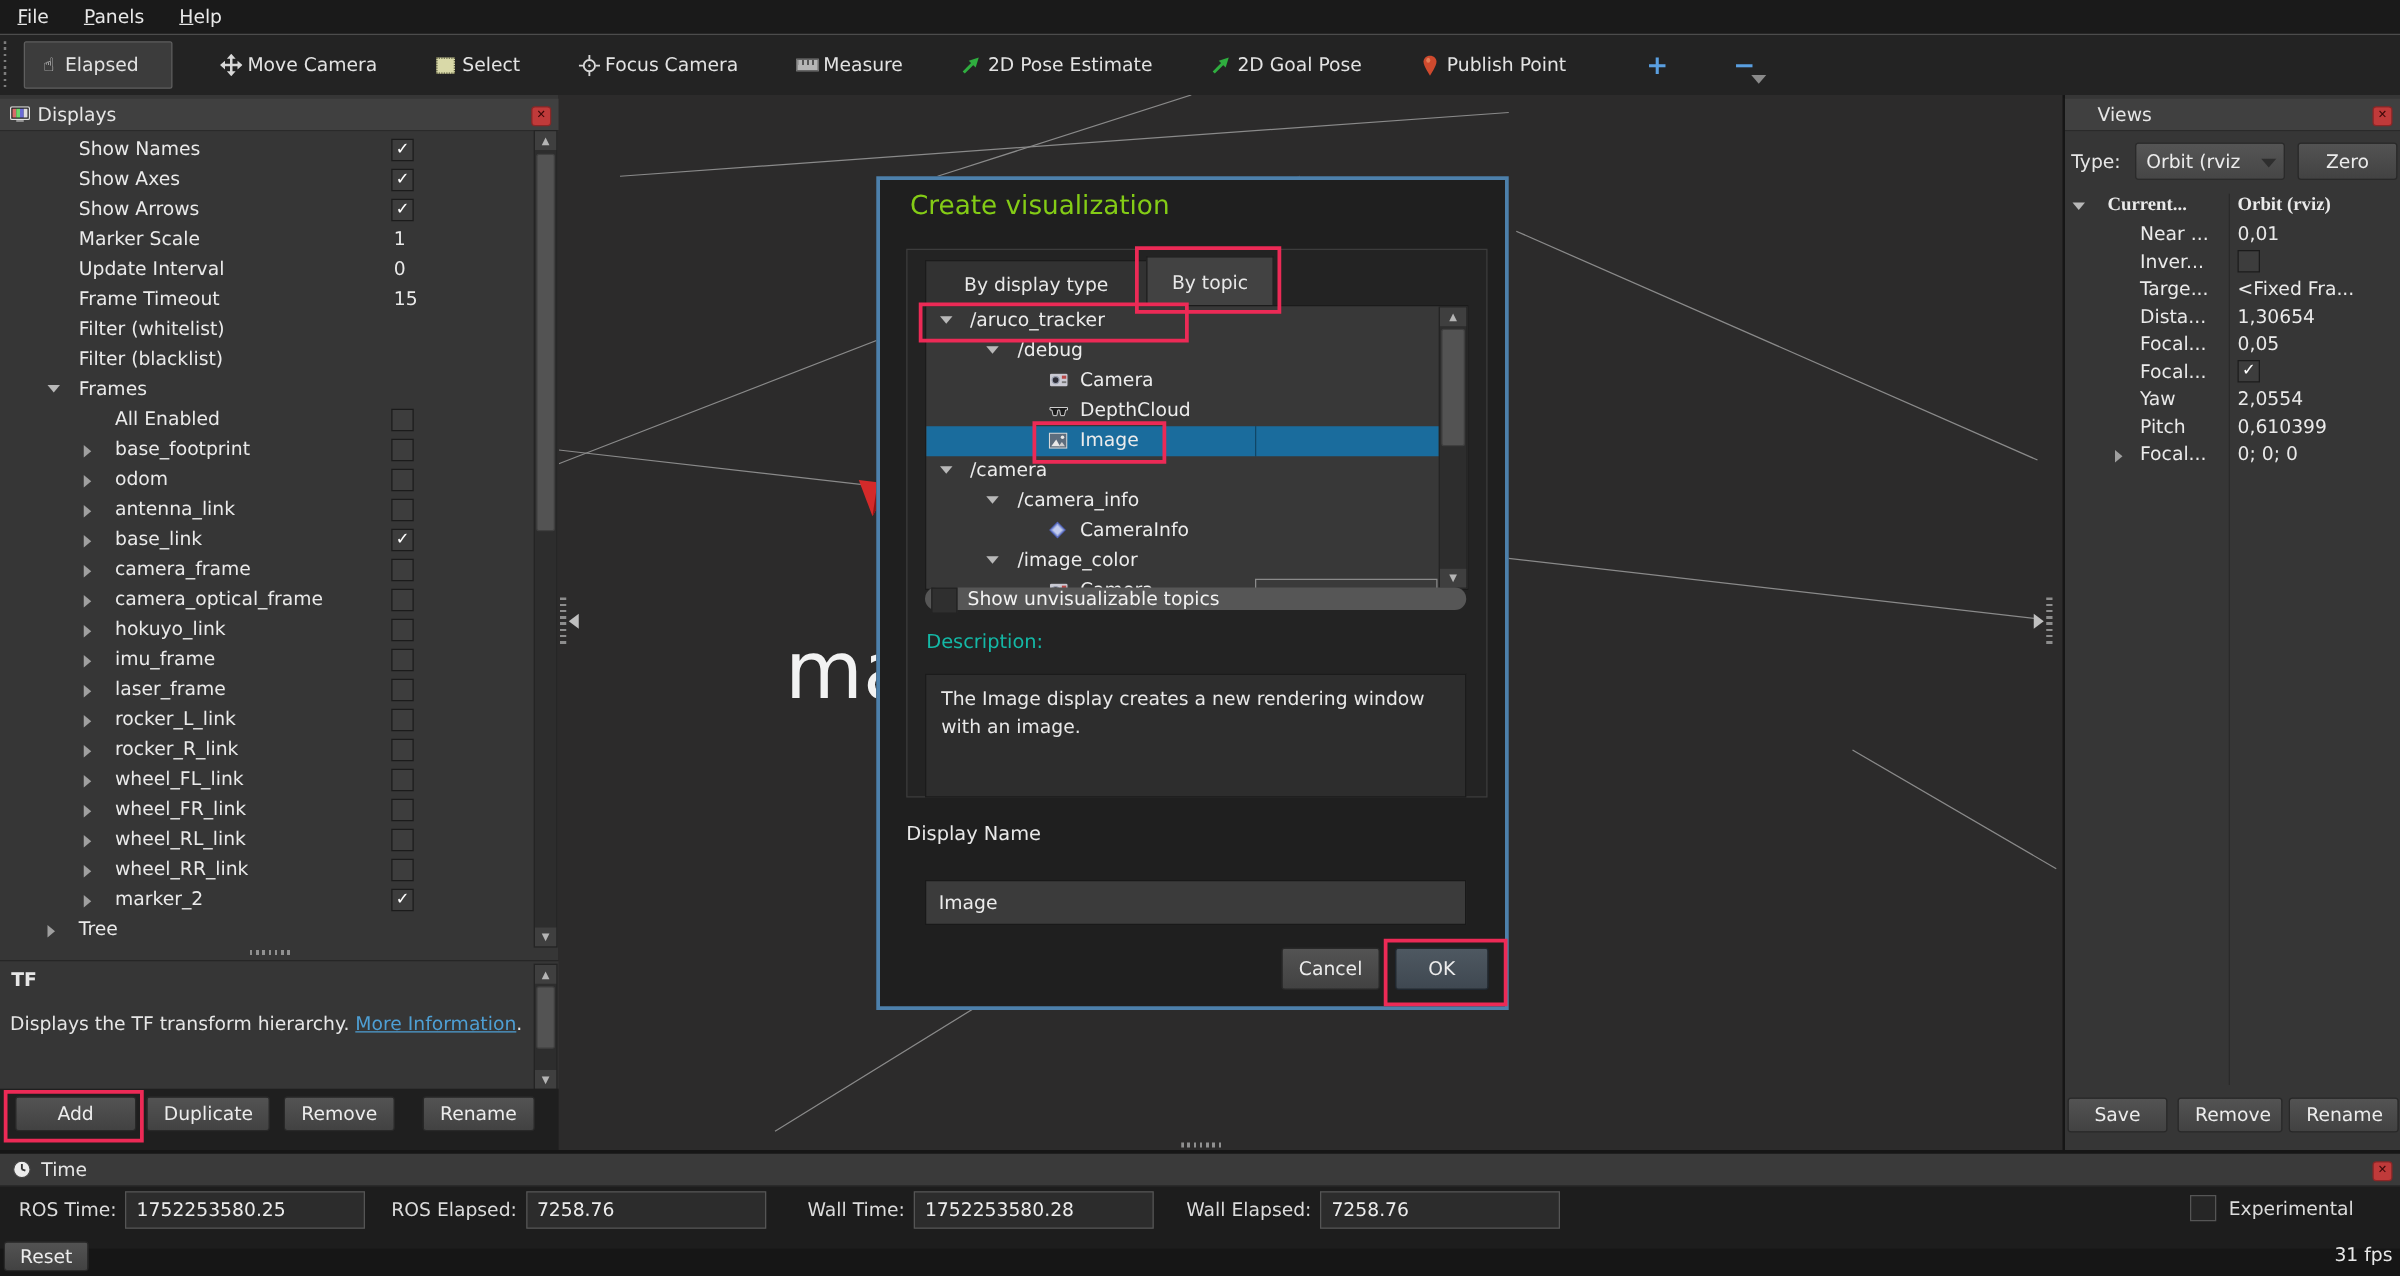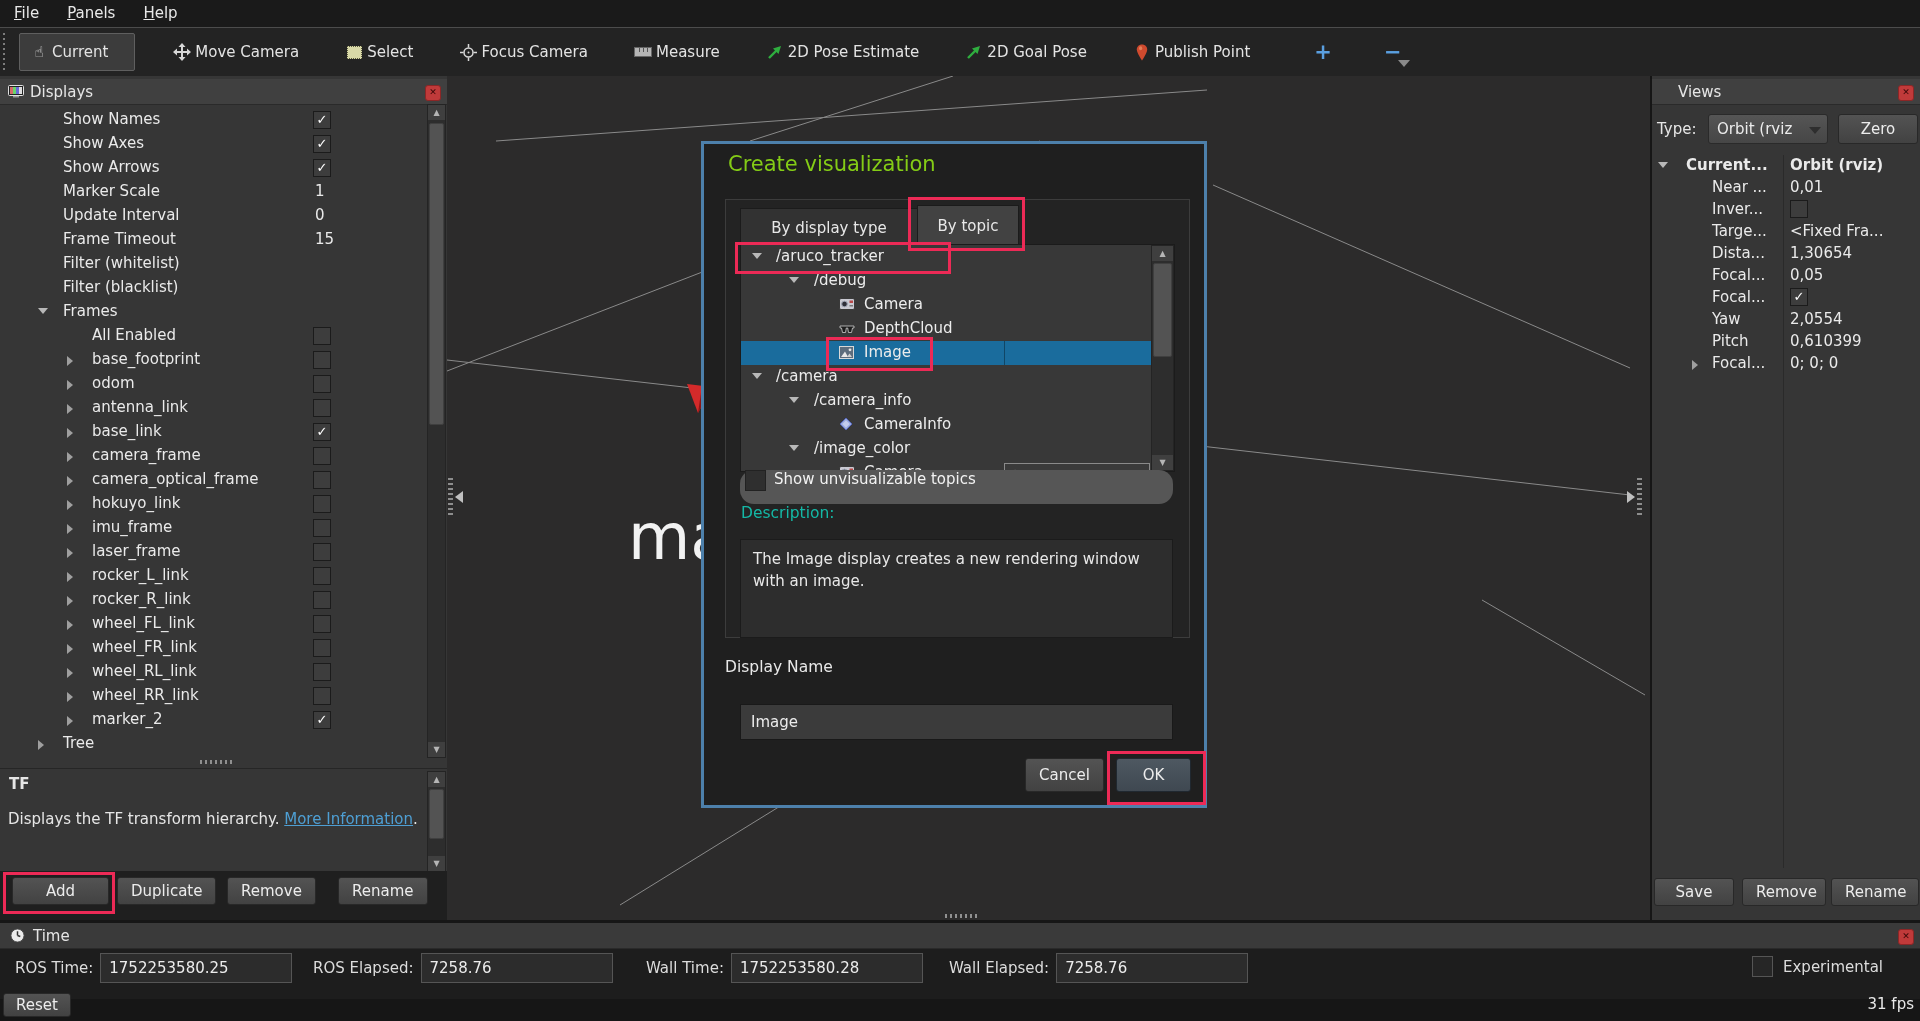--- a/index.html
+++ b/index.html
@@ -81,40 +81,40 @@
   .tab.active{background:#424242;border-bottom:none;}
   #topic-list{position:absolute;left:36px;top:100px;width:433px;height:226px;background:#383838;
               border:1px solid #1b1b1b;overflow:hidden;}
   .drow{height:24px;position:relative;font-size:15px;color:#ececec;width:411px;}
   .drow.sel{background:#1a6c9d;}
   .drow .dlbl{position:absolute;top:2px;white-space:nowrap;}
   .drow .dicon{position:absolute;top:4px;width:16px;height:16px;}
   .coldiv{position:absolute;left:263px;top:0;bottom:0;width:1px;background:rgba(0,0,0,0.35);}
   .rawcell{position:absolute;left:263px;top:2px;width:146px;height:24px;border:1px solid #8a8a8a;background:#3a3a3a;
            font-size:15px;color:#ececec;padding:1px 4px;box-sizing:border-box;}
-  #unvis-bar{position:absolute;left:36px;top:326px;width:433px;height:34px;background:#565656;display:flex;
+  #unvis-bar{position:absolute;left:36px;top:326px;width:433px;height:18px;background:#565656;display:flex;
              align-items:flex-start;font-size:15px;color:#f2f2f2;border-radius:14px;}
   #unvis-cb{width:19px;height:19px;background:#2f2f2f;border:1px solid #222;margin:0 8px 0 5px;}
   #desc-label{position:absolute;left:37px;top:360px;font-size:15.5px;color:#14b8a6;}
   #desc-box{position:absolute;left:36px;top:395px;width:433px;height:99px;background:#2d2d2d;border:1px solid #1b1b1b;
             font-size:15px;color:#e8e8e8;padding:8px 12px;box-sizing:border-box;line-height:22px;}
   #dn-label{position:absolute;left:21px;top:514px;font-size:15.5px;color:#e8e8e8;}
   #dn-input{position:absolute;left:36px;top:560px;width:433px;height:36px;background:#3b3b3b;border:1px solid #191919;
             color:#ececec;font-size:15px;padding:0 10px;box-sizing:border-box;font-family:"DejaVu Sans",sans-serif;}
   #cancel-btn{position:absolute;left:321px;top:614px;width:79px;height:34px;}
   #ok-btn{position:absolute;left:412px;top:614px;width:75px;height:34px;}
 
   
   #views-panel{left:1652px;top:76px;width:268px;height:844px;}
   .vrow{height:22px;position:relative;font-size:15px;color:#eaeaea;}
   .vrow .vlbl{position:absolute;top:1px;white-space:nowrap;}
   .vrow .vval{position:absolute;left:138px;top:1px;white-space:nowrap;}
   .vrow .vcb{position:absolute;left:138px;top:1px;width:16px;height:16px;background:#3d3d3d;border:1px solid #1b1b1b;
       color:#fff;font-size:13px;line-height:15px;text-align:center;font-weight:bold;}
-  .bold{font-weight:bold;}
+  .bold{font-weight:bold;font-family:Liberation Serif, serif;}
   #views-divider{position:absolute;left:131px;top:79px;width:1px;height:713px;background:#2a2a2a;}
   #type-dropdown{position:absolute;left:56px;top:38px;width:120px;height:30px;background:linear-gradient(#555,#464646);
       border:1px solid #2a2a2a;border-radius:3px;font-size:15px;color:#ececec;line-height:28px;padding-left:8px;
       box-sizing:border-box;overflow:hidden;white-space:nowrap;}
   #type-dropdown .dd-arrow{right:6px;top:12px;}
   #zero-btn{position:absolute;left:186px;top:38px;width:80px;height:30px;}
 
   
   #time-panel{left:0;top:923px;width:1920px;height:76px;background:#1d1d1d;}
   .time-field{position:absolute;top:30px;display:flex;align-items:center;gap:7px;font-size:15px;color:#dcdcdc;}
@@ -138,21 +138,21 @@
       <div class="menu-item"><u>H</u>elp</div>
     </div>
 
   <div id="toolbar" class="abs">
     <div class="vgrip"></div>
     <div id="toolbar-tools" style="display:flex;align-items:center;">
         <div class="tool active">
           <span class="icon">
             <span class="hand-glyph">☝</span>
           </span>
-          <span>Current</span>
+          <span>Elapsed</span>
         </div>
         <div class="tool">
           <span class="icon">
             <svg width="18" height="18" viewBox="0 0 18 18">
               <path d="M9,0 L12.5,4 L10,4 L10,8 L14,8 L14,5.5 L18,9 L14,12.5 L14,10 L10,10 L10,14 L12.5,14 L9,18 L5.5,14 L8,14 L8,10 L4,10 L4,12.5 L0,9 L4,5.5 L4,8 L8,8 L8,4 L5.5,4 Z" fill="#d8d8d8"></path>
             </svg>
           </span>
           <span>Move Camera</span>
         </div>
         <div class="tool">

